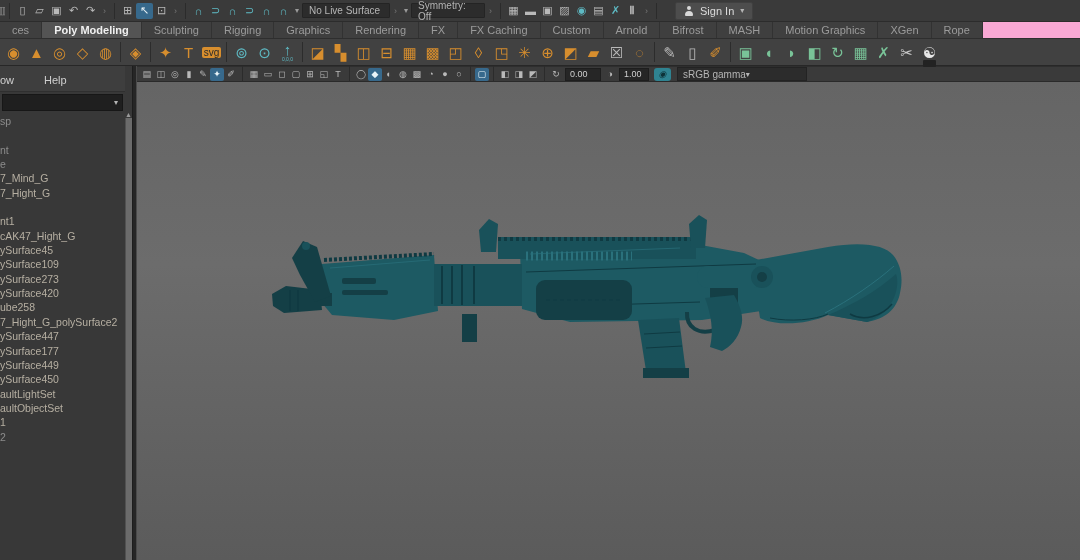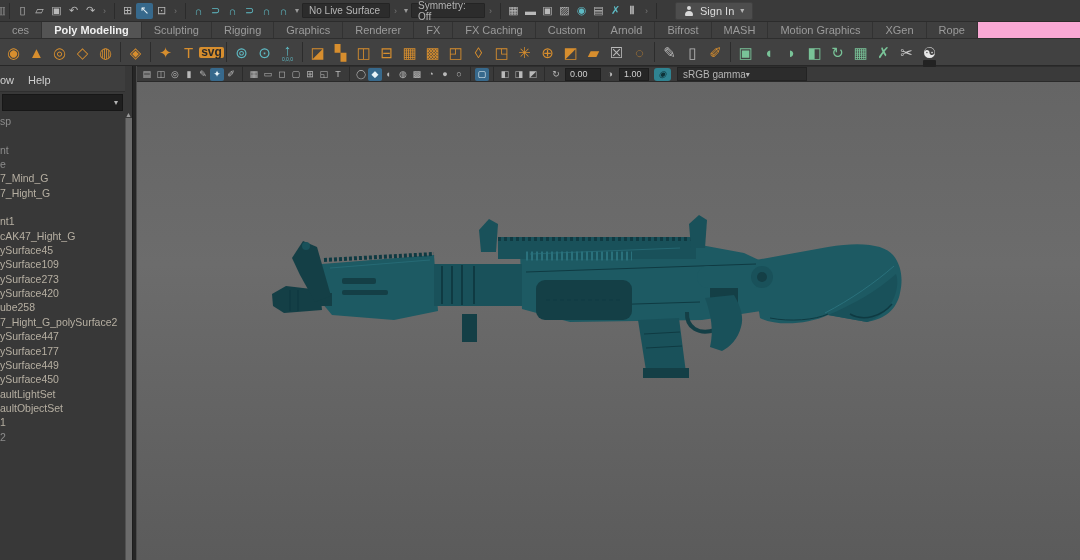--- a/index.html
+++ b/index.html
@@ -32,29 +32,29 @@
 
   
   .tabsrow{display:flex;align-items:flex-end;height:17px;background:#f9a8d4;border-bottom:1px solid #2e2e2e}
   .tab{height:16px;line-height:16px;padding:0 12px;font-size:11px;color:#9b9b9b;background:#3f3f3f;border-right:1px solid #323232;white-space:nowrap}
   .tab.active{background:#545454;color:#f0f0f0;font-weight:bold}
 
   
   .shelfrow{display:flex;align-items:center;height:27px;background:var(--bg2);border-bottom:1px solid #272727;padding-left:2px}
   .tile{position:relative;display:inline-flex;flex-direction:column;align-items:center;justify-content:center;width:23px;height:25px;border-radius:2px}
   .tile i{font-style:normal;font-size:15px;line-height:15px}
-  .tile i.boxed{font-size:12px;font-weight:bold;background:var(--orange);color:#2b2b2b;border-radius:2px;padding:2px 2px;line-height:7px}
+  .tile i.boxed{font-size:10px;font-weight:normal;background:var(--orange);color:#2b2b2b;border-radius:2px;padding:2px 2px;line-height:7px}
   .tile em{font-style:normal;font-size:5px;line-height:5px;color:var(--teal)}
   .tile.badge::after{content:"";position:absolute;left:5px;bottom:-2px;width:13px;height:7px;background:#222;border-radius:1px}
   .shelf-sep{width:1px;height:20px;background:#2c2c2c;margin:0 3px}
 
   
   .main{display:flex;height:494px}
   .outliner{width:125px;background:var(--panel);display:flex;flex-direction:column;overflow:hidden}
-  .ol-menus{display:flex;gap:14px;align-items:flex-end;height:26px;background:#3e3e3e;padding:0 2px 5px 2px;border-bottom:1px solid #2f2f2f}
+  .ol-menus{display:flex;gap:30px;align-items:flex-end;height:26px;background:#3e3e3e;padding:0 2px 5px 2px;border-bottom:1px solid #2f2f2f}
   .ol-menu{color:#cfcfcf;font-size:11px}
   .ol-menu.clipped{margin-left:-2px}
   .ol-search{height:17px;margin:2px 2px 0 2px;background:#1f1f1f;border:1px solid #171717;display:flex;align-items:center;justify-content:flex-end;padding:0 4px}
   .ol-list{list-style:none;margin-top:3px}
   .ol-item{height:14.35px;line-height:14.35px;font-size:10.5px;color:#b6afa2;white-space:nowrap;overflow:hidden}
   .ol-item.dim{color:#8c8c8c}
   .ol-scroll{width:7px;background:var(--panel);display:flex;flex-direction:column;align-items:center}
   .ol-scroll .up{font-size:7px;color:#9a9a9a;height:52px;display:flex;align-items:flex-end}
   .ol-scroll .thumb{width:7px;flex:1;background:#6b6b6b;border-left:1px solid #515151}
   .panel-sep{width:5px;background:#262626;border-left:1px solid #1d1d1d;border-right:1px solid #4a4a4a}
@@ -181,21 +181,21 @@
     </div>
   </div>
 
   <div class="tabsrow">
 
   <div class="tab"><span class="clipped">ces</span></div>
       <div class="tab active"><span>Poly Modeling</span></div>
       <div class="tab"><span>Sculpting</span></div>
       <div class="tab"><span>Rigging</span></div>
       <div class="tab"><span>Graphics</span></div>
-      <div class="tab"><span>Renderer</span></div>
+      <div class="tab"><span>Rendering</span></div>
       <div class="tab"><span>FX</span></div>
       <div class="tab"><span>FX Caching</span></div>
       <div class="tab"><span>Custom</span></div>
       <div class="tab"><span>Arnold</span></div>
       <div class="tab"><span>Bifrost</span></div>
       <div class="tab"><span>MASH</span></div>
       <div class="tab"><span>Motion Graphics</span></div>
       <div class="tab"><span>XGen</span></div>
       <div class="tab"><span>Rope</span></div>
     </div>

